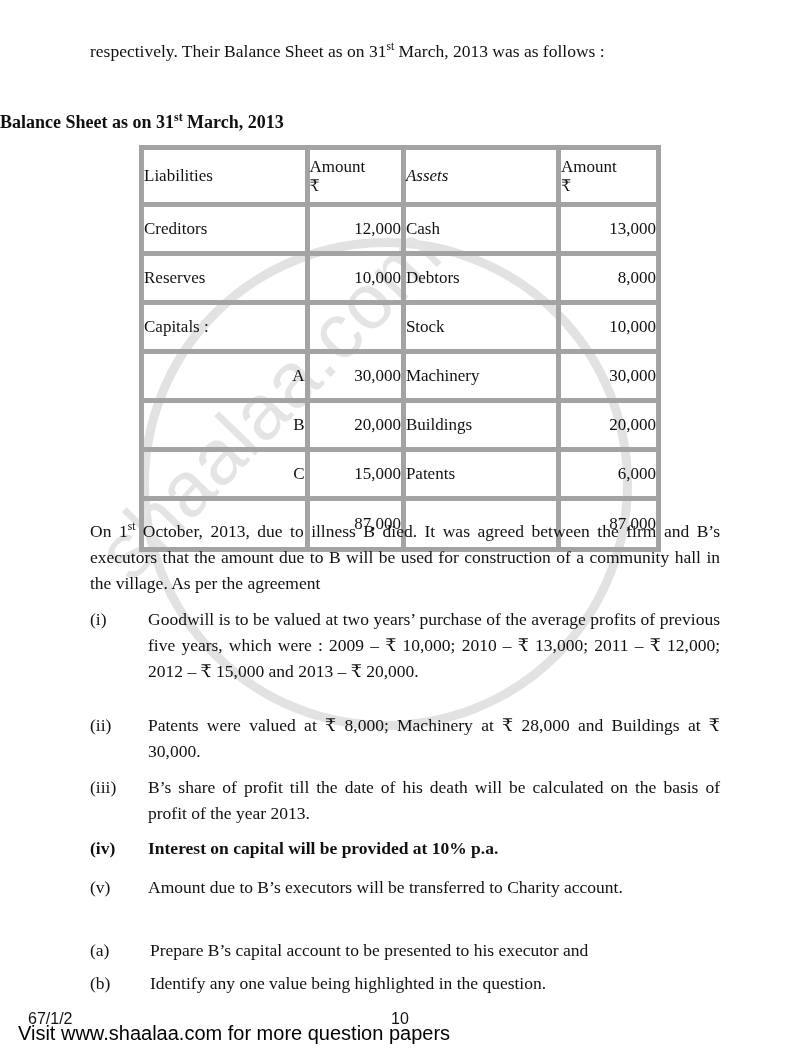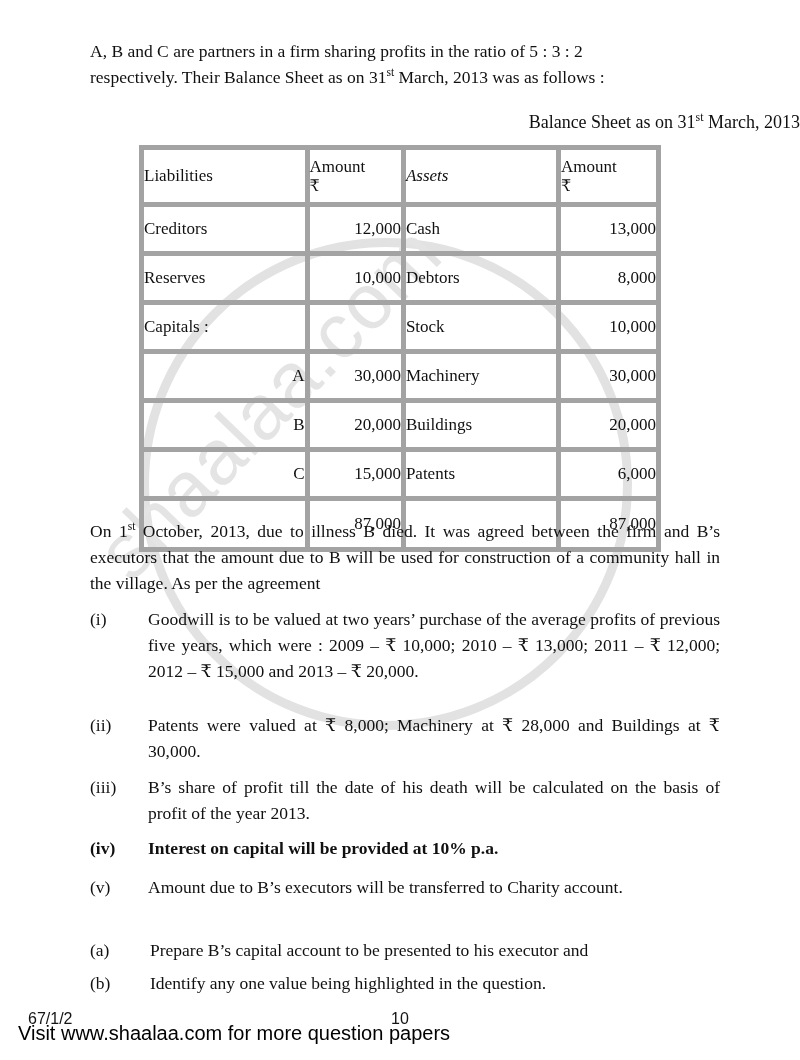--- a/index.html
+++ b/index.html
@@ -70,23 +70,23 @@
     font-size: 0.66em;
     vertical-align: super;
     line-height: 0;
   }
 
   .table-title {
     position: absolute;
     left: 0;
     top: 112px;
     width: 800px;
-    text-align: right;
+    text-align: left;
     font-size: 18px;
-    font-weight: normal;
+    font-weight: bold;
   }
 
   
   table.bs {
     position: absolute;
     left: 139px;
     top: 145px;
     width: 522px;
     border-collapse: collapse;
     font-size: 17px;
@@ -189,21 +189,20 @@
 <body>
 
 <div id="watermark">
   <div class="wm-ring"></div>
   <div class="wm-text">shaalaa.com</div>
 </div>
 
 <div id="page">
 
   <div class="intro">
-    <span>A, B and C are partners in a firm sharing profits in the ratio of 5 : 3 : 2</span>
     <span class="l2">
       <span>respectively. Their Balance Sheet as on 31</span><sup class="ord">st</sup><span> March, 2013 was as follows :</span>
     </span>
   </div>
 
   <div class="table-title">
     <span>Balance Sheet as on 31</span><sup class="ord">st</sup><span> March, 2013</span>
   </div>
 
   <table class="bs">

